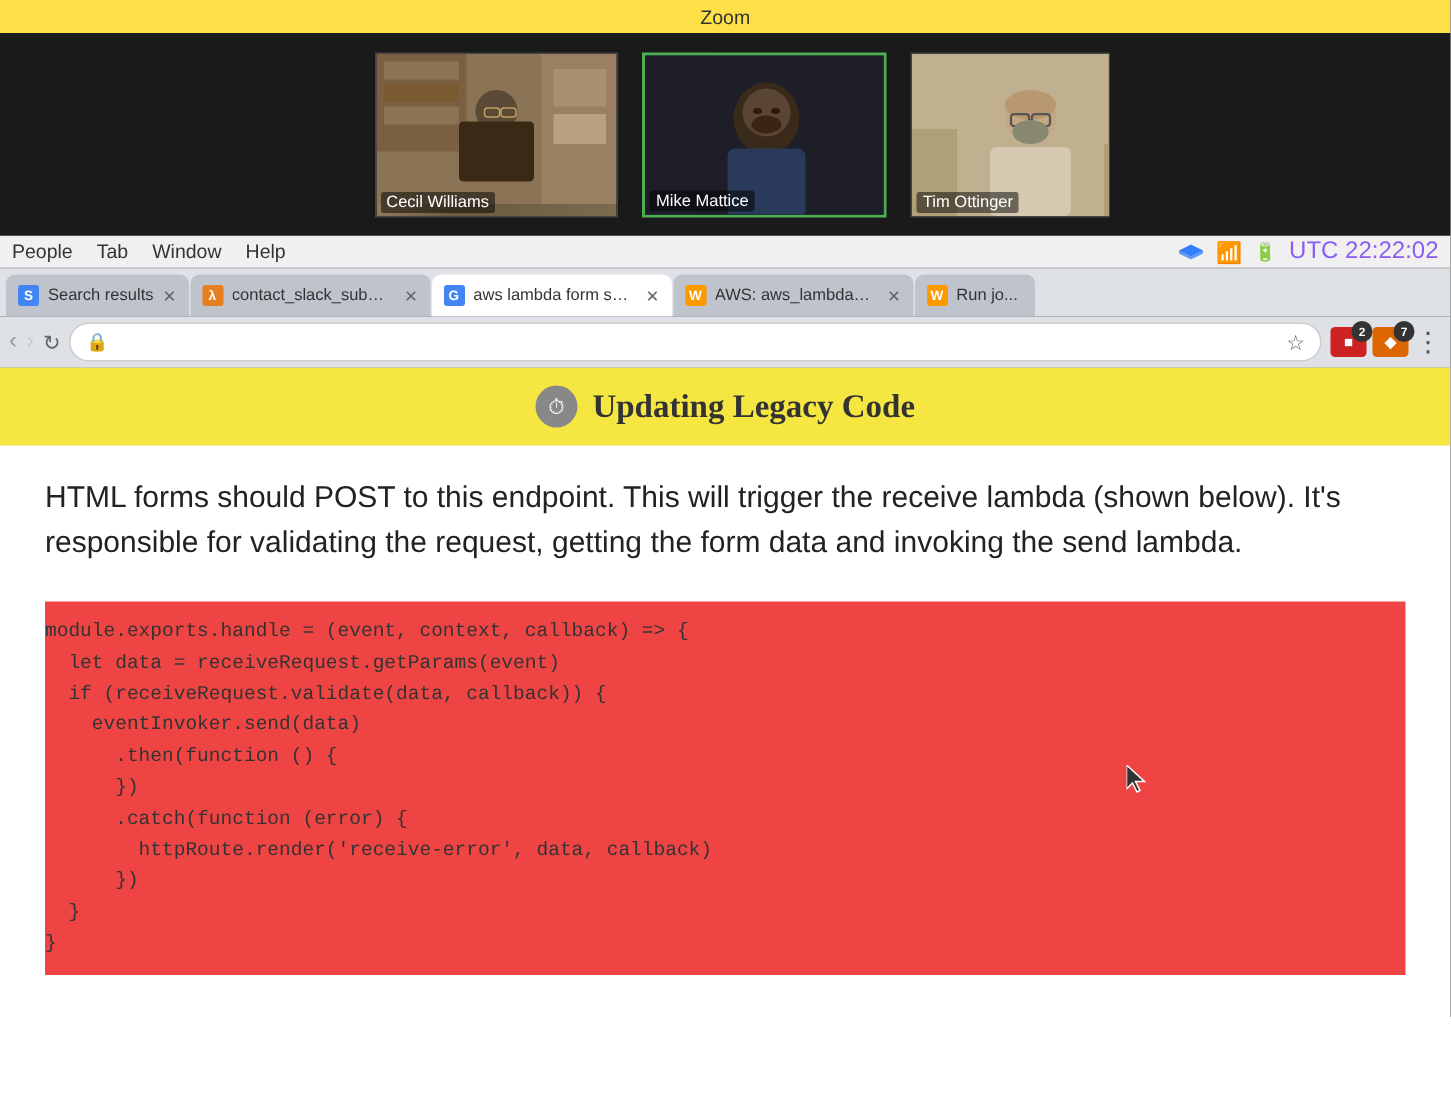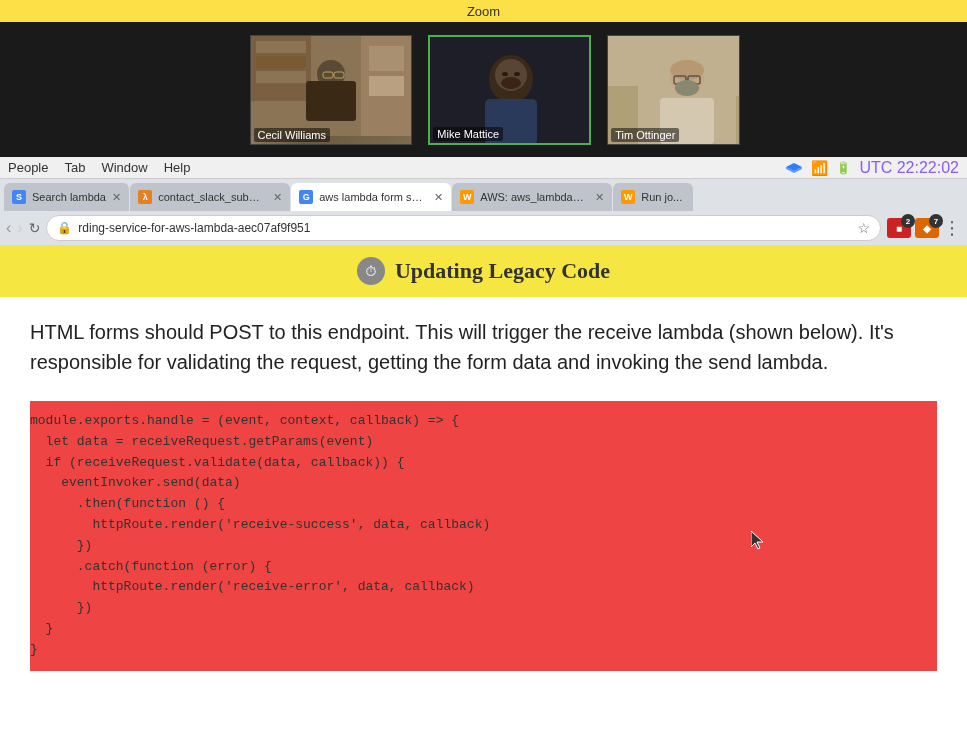--- a/index.html
+++ b/index.html
@@ -397,21 +397,21 @@
     <div style="font-size:12px;">🔋</div>
 
     <span style="font-size:16px;color:#8b5cf6;">UTC 22:22:02</span>
   </div>
 </div>
 
 <div class="tab-bar">
 
   <div class="tab">
     <div class="tab-favicon" style="background:#4285F4;display:flex;align-items:center;justify-content:center;color:white;font-size:9px;font-weight:bold;">S</div>
-    <span class="tab-text">Search lambda</span>
+    <span class="tab-text">Search results</span>
     <span class="tab-close">✕</span>
   </div>
 
   <div class="tab">
     <div class="tab-favicon" style="background:#e67e22;display:flex;align-items:center;justify-content:center;color:white;font-size:9px;font-weight:bold;border-radius:2px;">λ</div>
     <span class="tab-text">contact_slack_submis...</span>
     <span class="tab-close">✕</span>
   </div>
 
   <div class="tab active">
@@ -433,21 +433,20 @@
 </div>
 
 <div class="address-bar-row">
 
   <span style="color:#999;font-size:16px;cursor:pointer;">‹</span>
   <span style="color:#ccc;font-size:16px;cursor:pointer;">›</span>
   <span style="color:#666;font-size:14px;cursor:pointer;">↻</span>
 
   <div class="address-bar">
     <span class="address-icon">🔒</span>
-    <span style="flex:1;">rding-service-for-aws-lambda-aec07af9f951</span>
     <span class="star-icon">☆</span>
   </div>
 
   <div class="toolbar-icons">
 
     <div class="toolbar-icon-box" style="background:#cc2222;">
       <span style="font-size:10px;font-weight:bold;color:white;">■</span>
       <div class="toolbar-icon-badge">2</div>
     </div>
 
@@ -472,21 +471,20 @@
   <div class="article-content">
 
     <p class="article-text">HTML forms should POST to this endpoint. This will trigger the receive lambda (shown below). It's responsible for validating the request, getting the form data and invoking the send lambda.</p>
 
     <div class="code-block">
       <span class="code-line">module.exports.handle = (event, context, callback) =&gt; {</span>
       <span class="code-line">  let data = receiveRequest.getParams(event)</span>
       <span class="code-line">  if (receiveRequest.validate(data, callback)) {</span>
       <span class="code-line">    eventInvoker.send(data)</span>
       <span class="code-line">      .then(function () {</span>
-      <span class="code-line">        httpRoute.render('receive-success', data, callback)</span>
       <span class="code-line">      })</span>
       <span class="code-line">      .catch(function (error) {</span>
       <span class="code-line">        httpRoute.render('receive-error', data, callback)</span>
       <span class="code-line">      })</span>
       <span class="code-line">  }</span>
       <span class="code-line">}</span>
     </div>
 
   </div>
 

